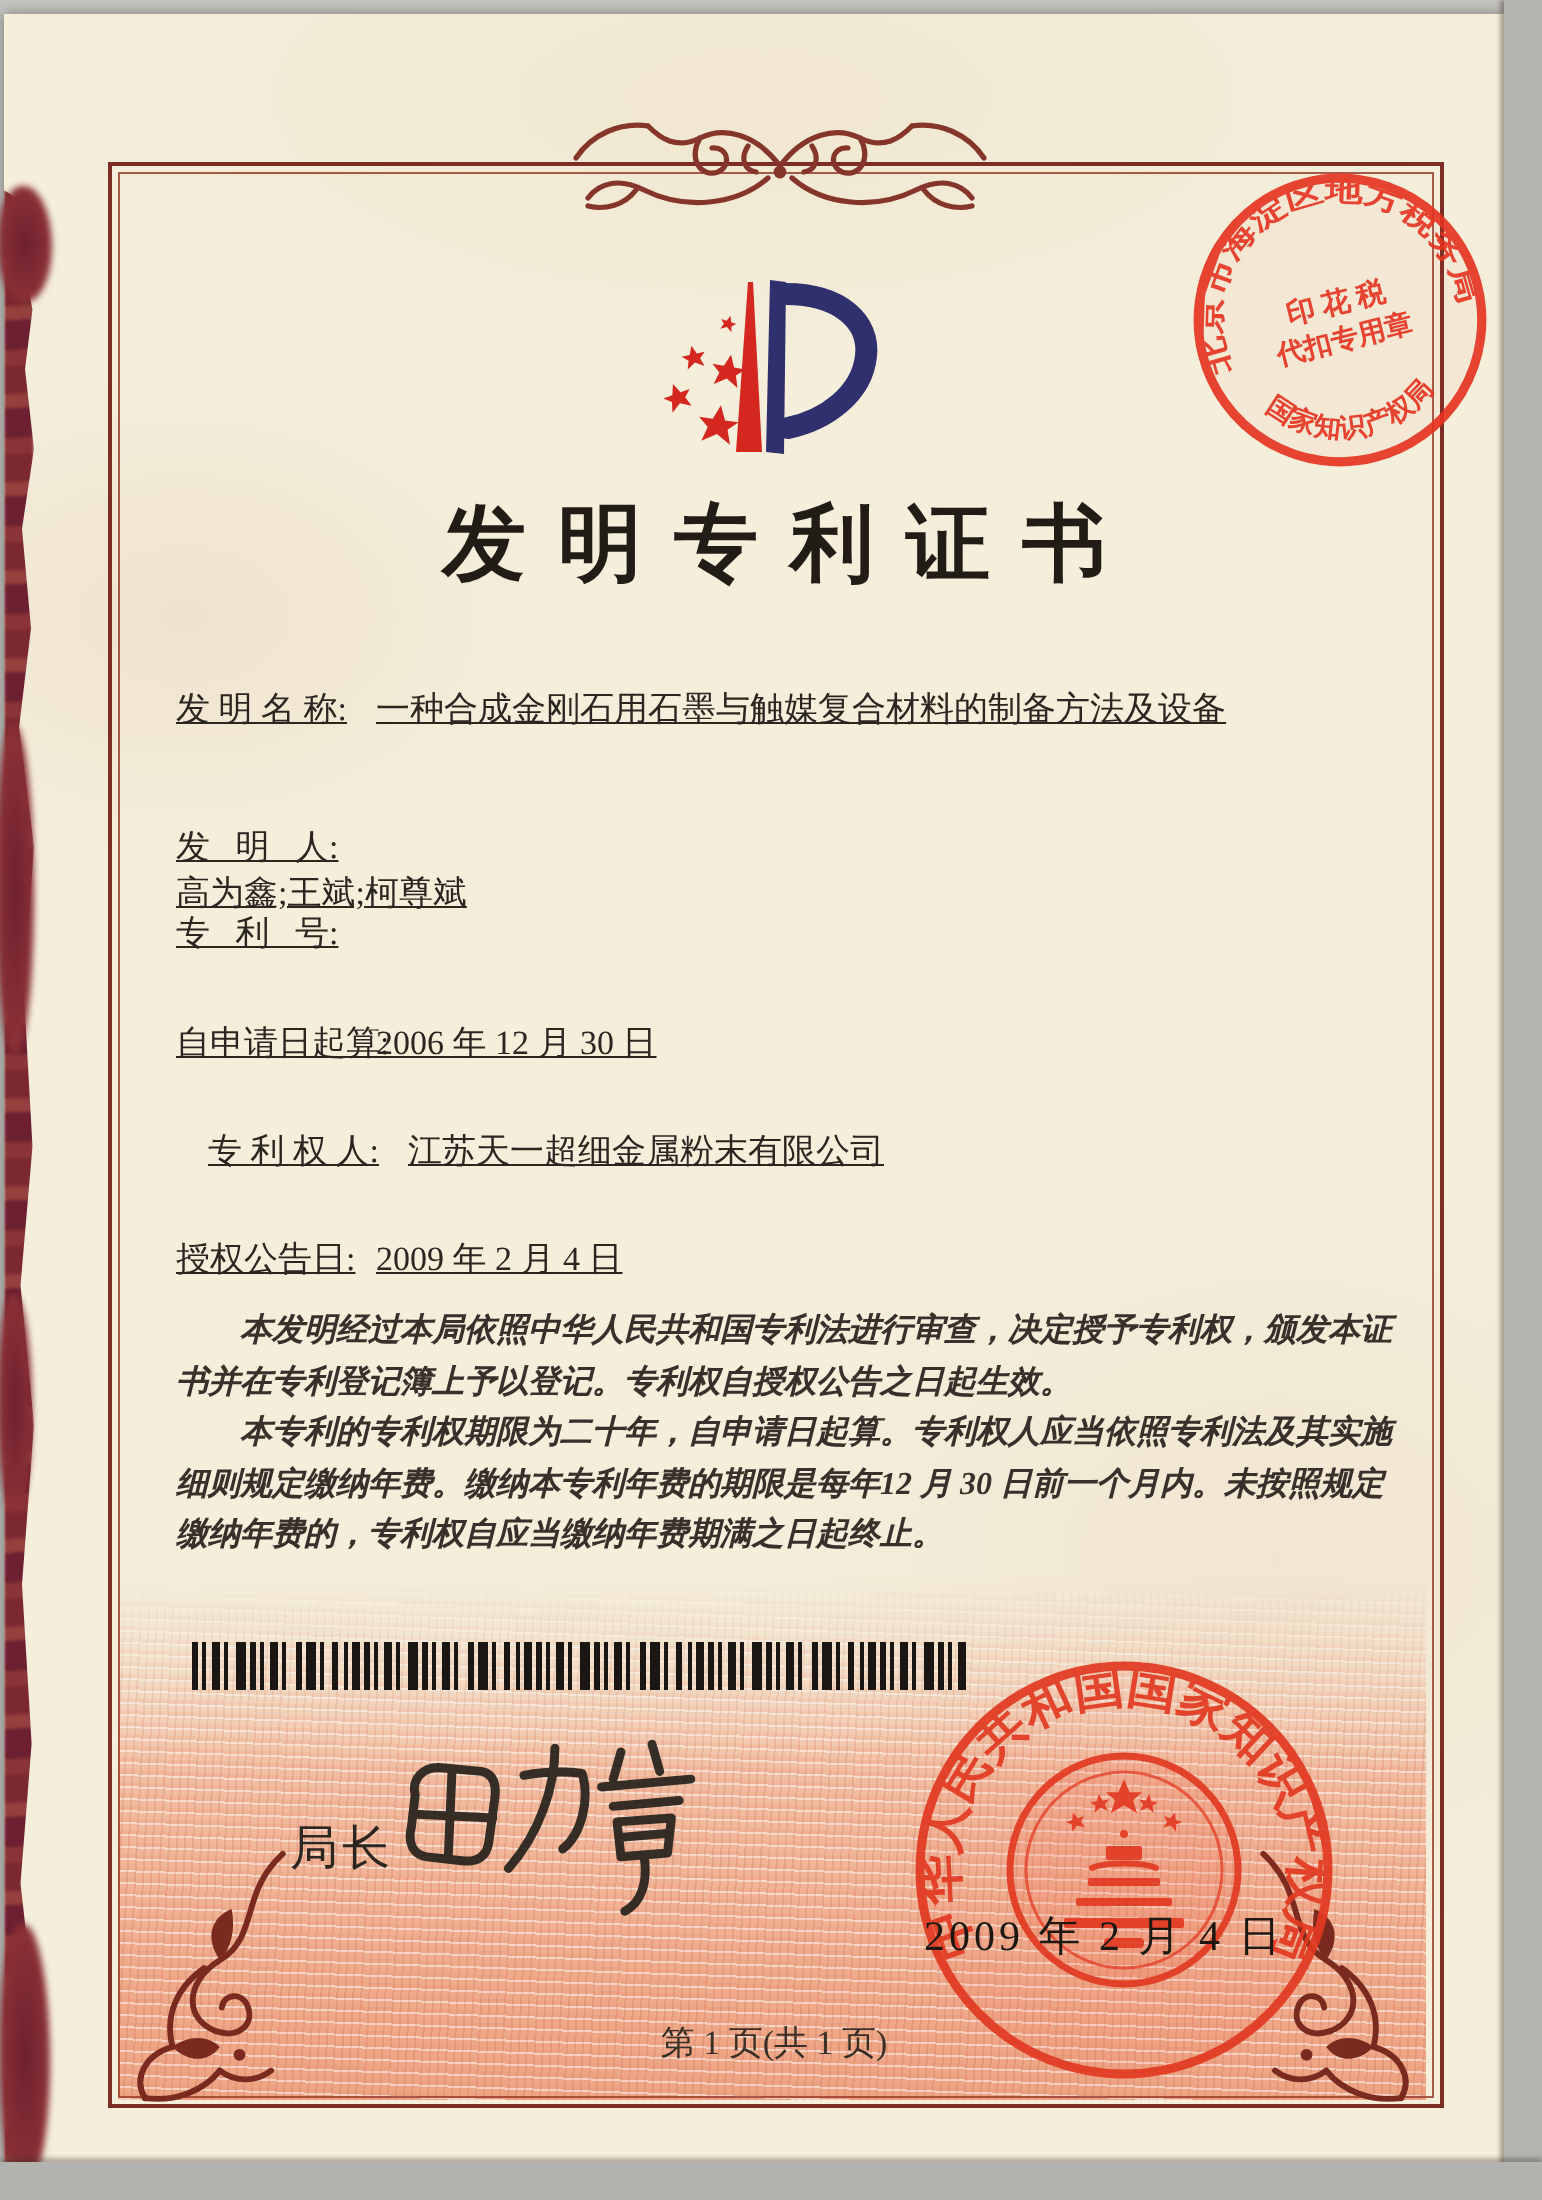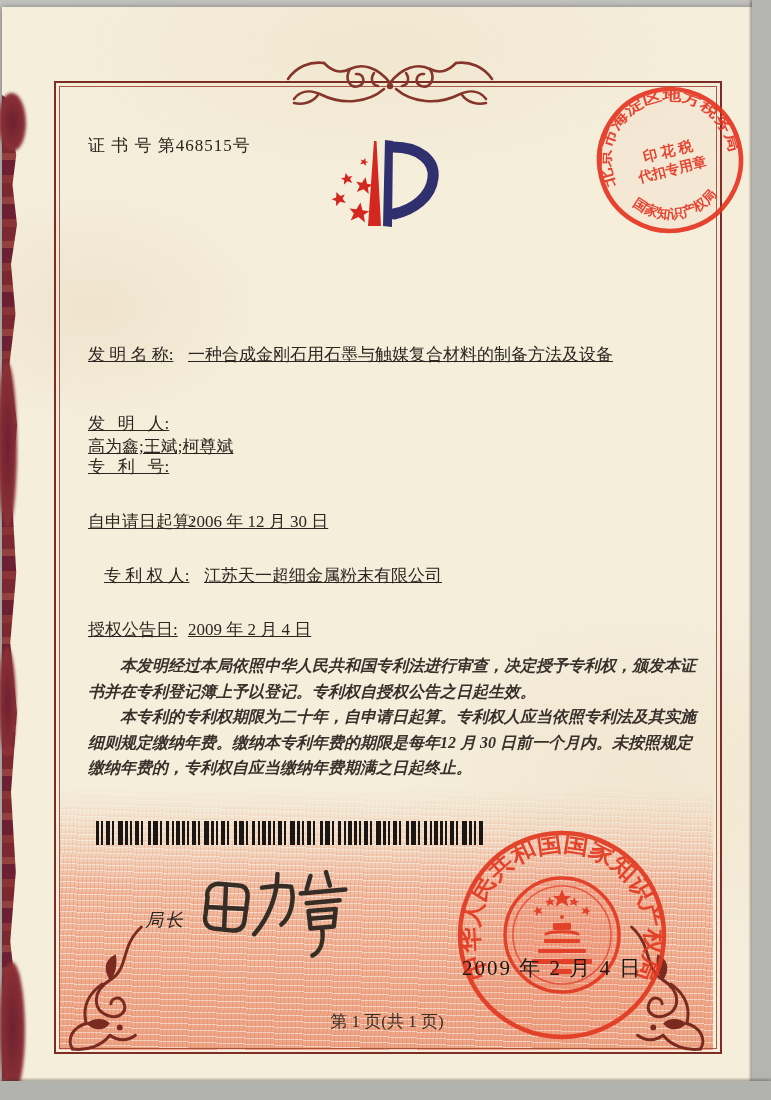--- a/index.html
+++ b/index.html
@@ -42,21 +42,21 @@
   .title{position:absolute;left:52px;top:237px;width:666px;text-align:center;font-size:42px;font-weight:bold;color:#211c16;letter-spacing:16px;text-indent:16px;z-index:3;}
   .fields{position:absolute;left:86px;top:336px;width:620px;z-index:3;}
   .field-row{position:absolute;left:0;display:flex;font-size:17px;color:#2c2620;text-decoration:underline;}
   .field-label{width:100px;white-space:pre;flex:none;}
   .field-value{white-space:pre;}
   .r0{top:0;} .r1{top:69px;flex-direction:column;} .r2{top:112px;} .r3{top:167px;} .r4{top:221px;margin-left:16px;} .r5{top:275px;}
   .body-text{position:absolute;left:86px;top:646px;width:618px;z-index:3;color:#38302a;font-weight:bold;}
   .body-text p{margin:0;font-size:16px;line-height:25.5px;text-indent:2em;font-style:italic;}
   .barcode{position:absolute;left:94px;top:814px;width:392px;height:24px;z-index:3;}
   .barcode rect{fill:#191613;}
-  .director{position:absolute;left:143px;top:901px;font-size:18px;color:#2c2620;z-index:4;letter-spacing:2px;font-style:italic;}
+  .director{position:absolute;left:143px;top:901px;font-size:24px;color:#2c2620;z-index:4;letter-spacing:2px;}
   .signature{position:absolute;left:192px;top:852px;width:165px;height:100px;z-index:4;}
   .seal{position:absolute;left:452px;top:820px;width:216px;height:216px;z-index:4;opacity:.93;}
   .issue-date{position:absolute;left:460px;top:947px;font-size:21px;color:#1d1812;letter-spacing:2px;z-index:5;white-space:pre;}
   .footer{position:absolute;left:52px;top:1003px;width:666px;text-align:center;font-size:17px;color:#3a2f26;z-index:5;white-space:pre;}
   .tax-stamp{position:absolute;left:593px;top:78px;width:150px;height:150px;transform:rotate(-14deg);z-index:6;opacity:.9;}
   .logo{position:absolute;left:312px;top:126px;width:170px;height:108px;z-index:3;}
   
   .edge-right{position:absolute;right:0;top:0;width:19px;height:1100px;background:#b4b4b0;box-shadow:-2px 0 2px rgba(60,50,45,.4);}
   .edge-bottom{position:absolute;left:0;top:1081px;width:771px;height:19px;background:#b2b2ae;box-shadow:0 -2px 2px rgba(60,50,45,.35);}
   .edge-top{position:absolute;left:0;top:0;width:771px;height:7px;background:#c2c2be;}
@@ -111,21 +111,20 @@
         <path d="M14,126 C30,128 44,122 52,112"></path>
         <path d="M52,112 C60,118 70,118 78,112"></path>
       </g>
       <g fill="#7a2a1f">
         <path d="M52,56 C44,44 48,34 58,30 C60,40 58,50 52,56 Z"></path>
         <path d="M28,100 C36,94 46,94 52,100 C46,108 36,108 28,100 Z"></path>
         <circle cx="62" cy="104" r="3"></circle>
       </g>
     </svg>
 
-    <div class="cert-no"><span>证 书 号</span> <span>第468515号</span></div>
 
     <svg class="logo" viewBox="0 0 170 108">
       <defs>
         <polygon id="star" points="0,-10 2.94,-3.09 9.51,-3.09 4.76,1.18 6.88,8.09 0,3.8 -6.88,8.09 -4.76,1.18 -9.51,-3.09 -2.94,-3.09"></polygon>
       </defs>
       <g fill="#d42720">
         <use href="#star" transform="translate(50,29) scale(0.42) rotate(18)"></use>
         <use href="#star" transform="translate(33,46) scale(0.62) rotate(-12)"></use>
         <use href="#star" transform="translate(50,53) scale(0.88) rotate(10)"></use>
         <use href="#star" transform="translate(25,66) scale(0.74) rotate(-20)"></use>
@@ -147,20 +146,21 @@
       <text fill="#e5321f" font-size="13.5" font-weight="bold" font-family="'Liberation Serif','DejaVu Serif',serif">
         <textPath href="#taxTop" startOffset="4" textLength="200" lengthAdjust="spacingAndGlyphs">北京市海淀区地方税务局</textPath>
       </text>
       <text fill="#e5321f" font-size="13" font-weight="bold" font-family="'Liberation Serif','DejaVu Serif',serif">
         <textPath href="#taxBot" startOffset="2" textLength="92" lengthAdjust="spacingAndGlyphs">国家知识产权局</textPath>
       </text>
       <text x="73" y="69" text-anchor="middle" fill="#e5321f" font-size="14" font-weight="bold">印 花 税</text>
       <text x="73" y="87" text-anchor="middle" fill="#e5321f" font-size="13.5" font-weight="bold">代扣专用章</text>
     </svg>
 
+    <div class="title">发明专利证书</div>
 
     <div class="fields">
       <div class="field-row r0">
         <span class="field-label">发 明 名 称:</span>
         <span class="field-value">一种合成金刚石用石墨与触媒复合材料的制备方法及设备</span>
       </div>
       <div class="field-row r1">
         <span class="field-label">发   明   人:</span>
         <span class="field-value">高为鑫;王斌;柯尊斌</span>
       </div>

